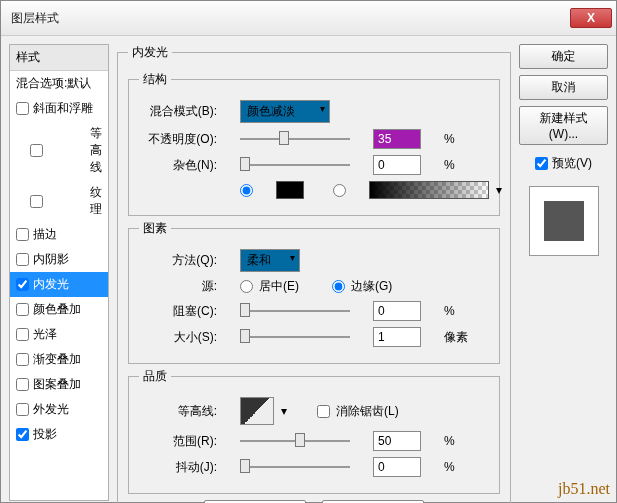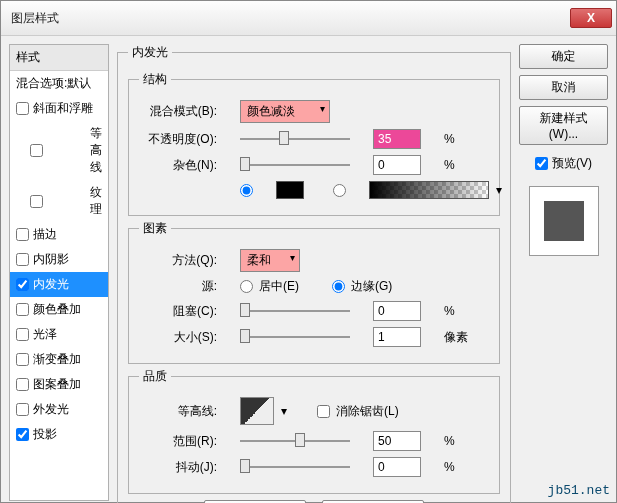--- a/index.html
+++ b/index.html
@@ -14,42 +14,42 @@
 .sidebar-item { padding: 4px 6px; display: flex; align-items: center; gap: 4px; cursor: pointer; }
 .sidebar-item.indent { padding-left: 20px; gap: 47px; }
 .sidebar-item.selected { background: #1e90ff; color: #fff; }
 .sidebar-item input[type=checkbox] { margin: 0; }
 .main { flex: 1; display: flex; flex-direction: column; gap: 6px; }
 fieldset { border: 1px solid #b0b0b0; padding: 6px 10px 10px; }
 legend { padding: 0 4px; }
 fieldset.inner { margin-top: 4px; }
 .row { display: flex; align-items: center; margin: 6px 0; gap: 23px; }
 .row-label { width: 78px; text-align: right; }
-.combo { border: 1px solid #888; background: #fca5a5; padding: 2px 18px 2px 6px; position: relative; min-width: 90px; display: inline-block; }
+.combo { border: 1px solid #888; background: #0369a1; padding: 2px 18px 2px 6px; position: relative; min-width: 90px; display: inline-block; }
 .combo::after { content: "▾"; position: absolute; right: 4px; top: 2px; font-size: 10px; }
 .slider { flex: 0 0 110px; height: 16px; position: relative; display: flex; align-items: center; }
 .slider-track { height: 2px; background: #999; width: 100%; }
 .slider-thumb { position: absolute; width: 10px; height: 14px; background: #e8e8e8; border: 1px solid #777; top: 0; }
 .num { width: 48px; border: 1px solid #888; padding: 2px 4px; background: #fff; text-align: left; }
-.num.hl { background: #ec4899; color: #fff; }
+.num.hl { background: #a21caf; color: #fff; }
 .unit { width: 30px; }
 .color-swatch { width: 28px; height: 18px; border: 1px solid #555; background: #000; display: inline-block; }
 .grad-swatch { width: 120px; height: 18px; border: 1px solid #555; background: linear-gradient(to right, #000, #fff), repeating-conic-gradient(#ccc 0 25%, #fff 0 50%) 0/8px 8px; background-blend-mode: multiply; display: inline-block; position: relative; }
 .grad-swatch::after { content: "▾"; position: absolute; right: -14px; top: 1px; }
 .radio-row { display: flex; align-items: center; gap: 6px; }
 .contour { width: 34px; height: 28px; border: 1px solid #888; background: linear-gradient(135deg, #333 0 50%, #eee 50% 100%); display: inline-block; position: relative; }
 .contour::after { content: "▾"; position: absolute; right: -14px; top: 6px; }
 .btnrow { display: flex; gap: 16px; justify-content: center; margin-top: 6px; }
 .btn { border: 1px solid #888; background: linear-gradient(#fdfdfd,#e4e4e4); padding: 3px 14px; cursor: pointer; border-radius: 2px; }
 .rightcol { width: 105px; display: flex; flex-direction: column; gap: 6px; align-items: stretch; }
 .rightcol .btn { width: 100%; text-align: center; }
 .preview-chk { display: flex; align-items: center; gap: 4px; justify-content: center; margin-top: 4px; }
 .preview-box { width: 70px; height: 70px; border: 1px solid #999; background: #fff; display: flex; align-items: center; justify-content: center; margin: 8px auto 0; }
 .preview-inner { width: 40px; height: 40px; background: #555; }
-.watermark { position: absolute; right: 6px; bottom: 4px; color: #0c4a6e; font-family: Liberation Mono, monospace; font-size: 13px; }
+.watermark { position: absolute; right: 6px; bottom: 4px; color: #a16207; font-family: Liberation Serif, serif; font-size: 16px; }
 </style>
 </head>
 <body>
 
 <div class="window">
   <div class="titlebar">
     <span class="titlebar-title">图层样式</span>
     <div class="titlebar-close">
         <span>X</span>
       </div>

